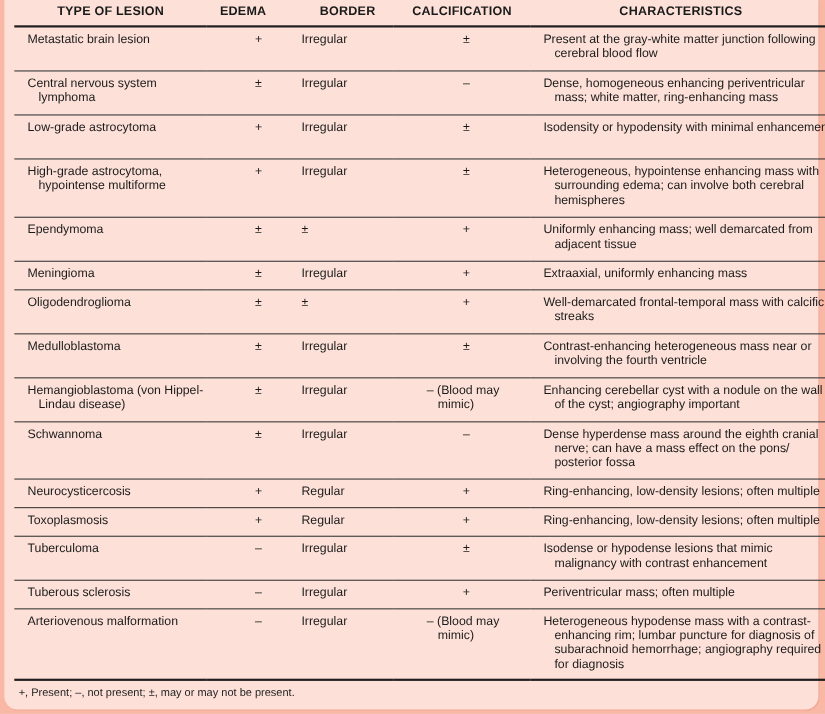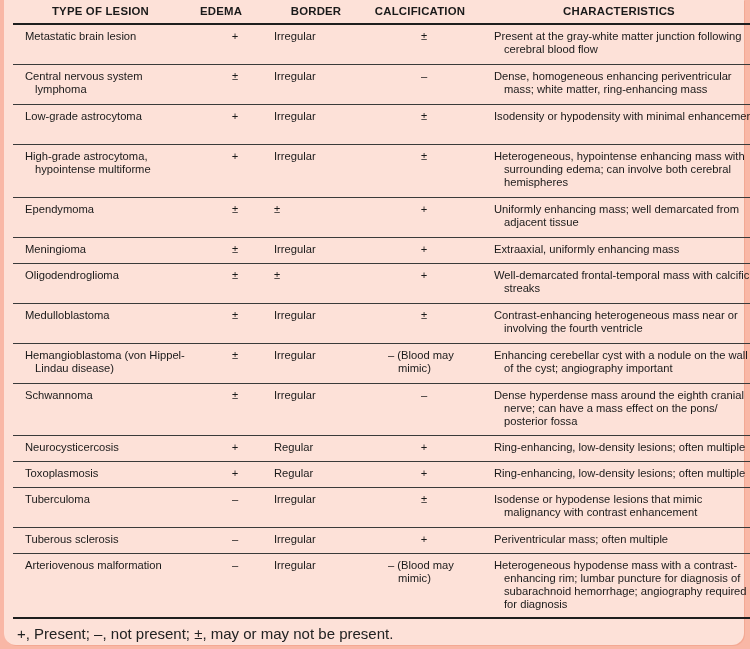--- a/index.html
+++ b/index.html
@@ -42,21 +42,21 @@
   th.c-border { padding-left: 4px; margin-left: 44px; }
   th.c-calc { padding-left: 0px; }
   td.edema { text-align: center; padding-left: 12px; box-sizing: border-box; }
   td.border { padding-left: 4px; margin-top: 12px; }
   td.calc { padding-left: 8px; }
   .indent { display: block; padding-left: 22px; text-indent: -10px; }
   .calc-inner { display: inline-block; text-align: center; width: 100%; }
   .calc-multi { display: block; padding-left: 10px; text-indent: -10px; }
   .footnote {
     position: absolute; left: 13px; top: 625px;
-    font-size: 15px; color: #222;
+    font-size: 10px; color: #222;
   }
 </style>
 </head>
 <body>
 
 <div class="panel">
   <table>
     <thead>
       <tr>
         <th class="c-type">TYPE OF LESION</th>

